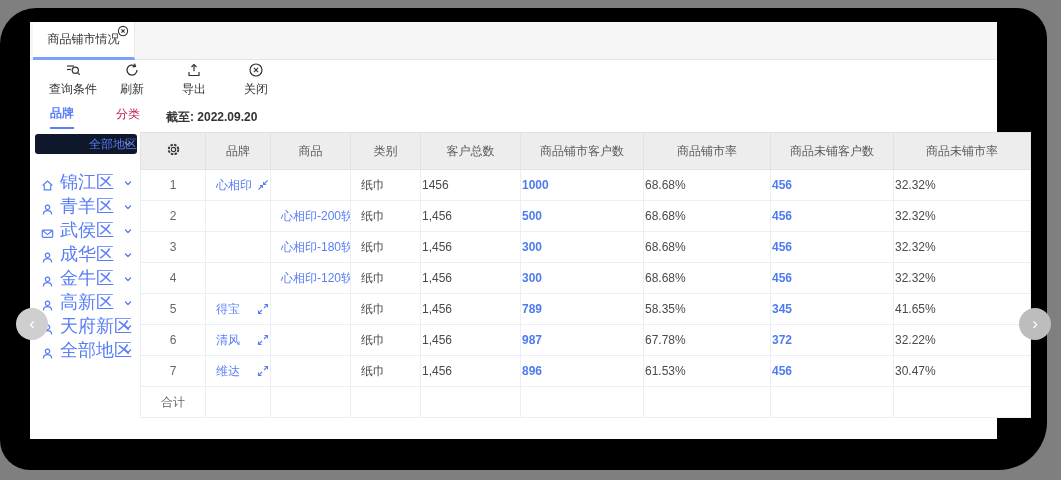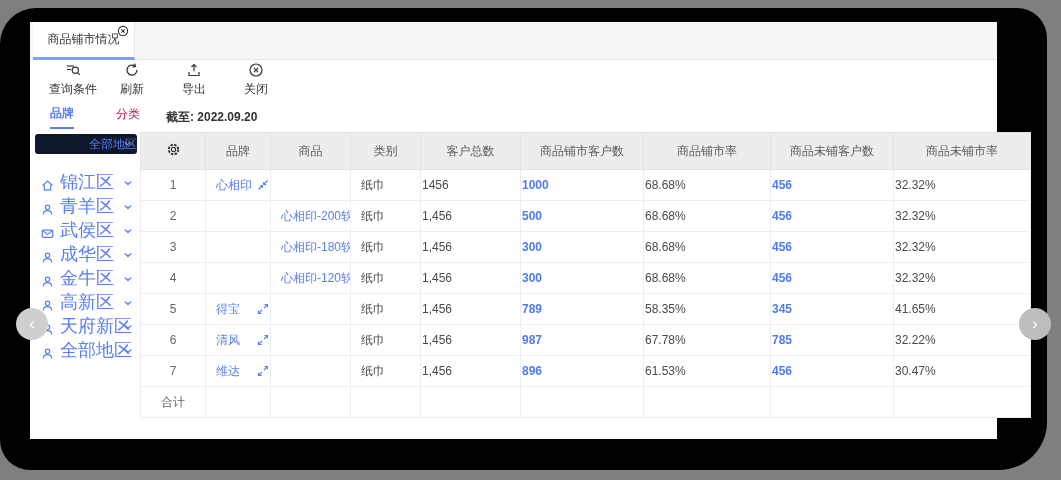--- a/index.html
+++ b/index.html
@@ -394,21 +394,21 @@
                       <path d="M1.5 10.5 L5 7"></path>
                   </svg>
                 </span>
               </span>
             </td>
             <td class="l"></td>
             <td class="l">纸巾</td>
             <td class="r">1,456</td>
             <td class="r numlink">987</td>
             <td class="r">67.78%</td>
-            <td class="r numlink">785</td>
+            <td class="r numlink">372</td>
             <td class="r">32.22%</td>
           </tr>
           <tr>
             <td class="c">7</td>
             <td class="l">
               <span class="brandcell">
                 <span class="link">维达</span>
                 <span class="rowicon">
                   <svg viewBox="0 0 12 12" width="12" height="12" fill="none" stroke="currentColor" stroke-width="1.1">
                     <polyline points="7.5,1.5 10.5,1.5 10.5,4.5"></polyline>

